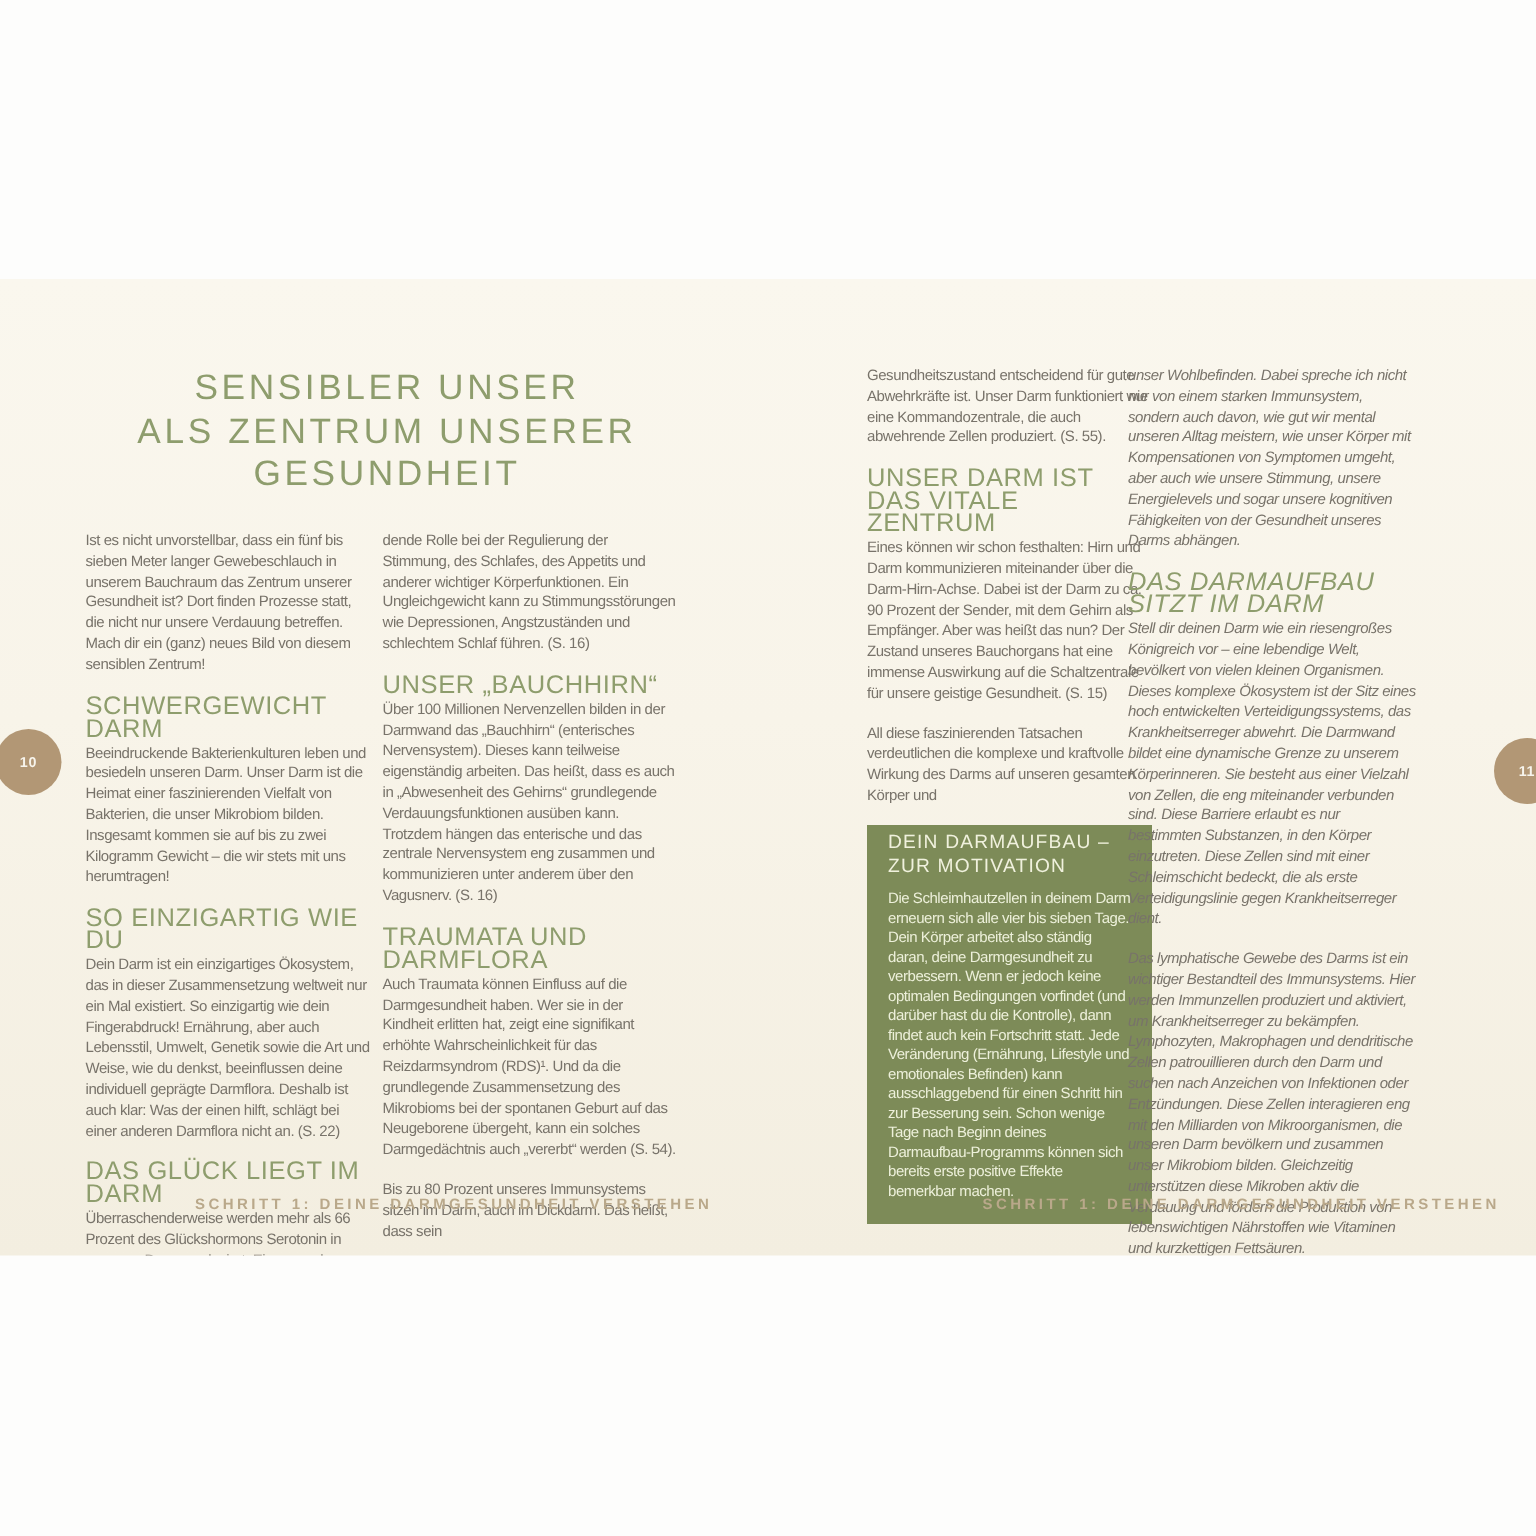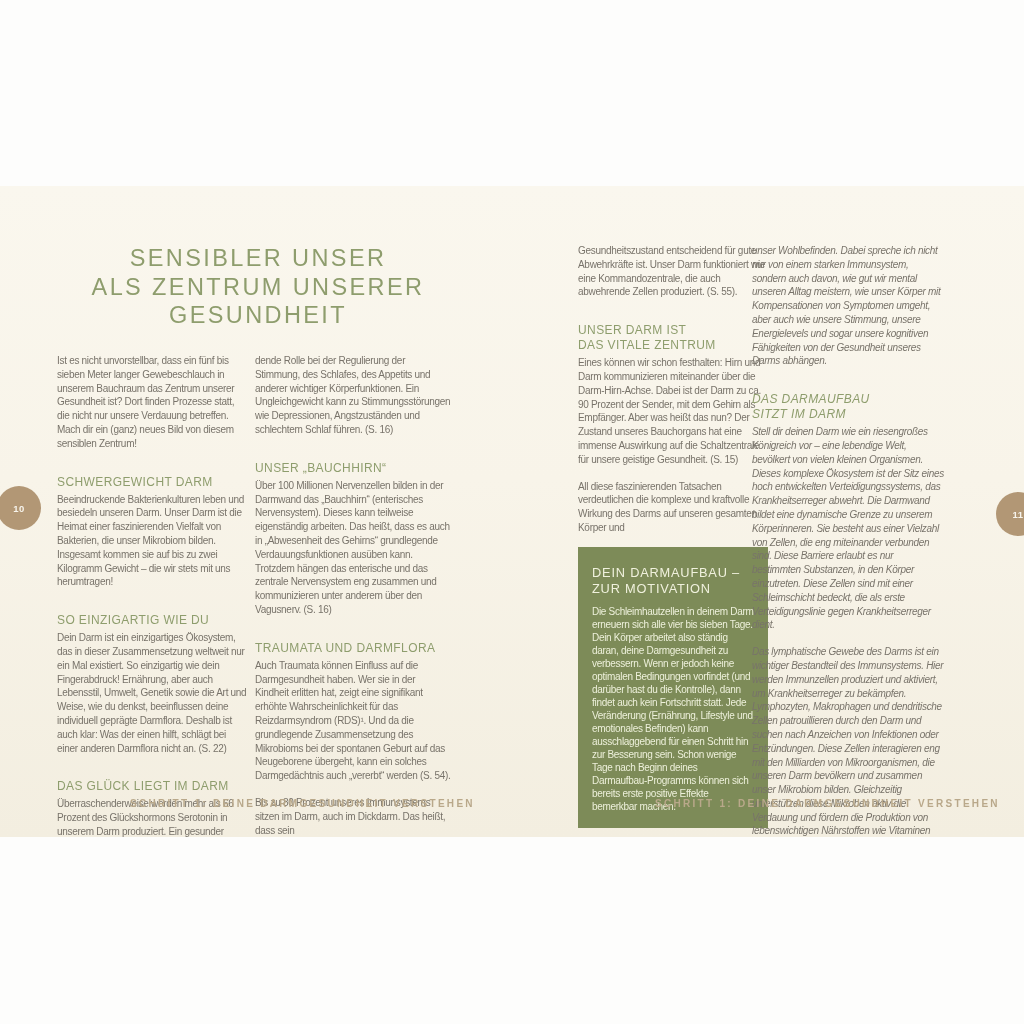--- a/index.html
+++ b/index.html
@@ -43,30 +43,30 @@
     text-align:left;
   }
   .col p{margin:0;}
   .col p + p{margin-top:13px;}
   .col-l1{left:57px;top:168px;}
   .col-l2{left:255px;top:168px;width:196px;}
   .col-r1{left:578px;top:58px;}
   .col-r2{left:752px;top:58px;font-style:italic;}
 
   .sec-h{
-    margin:24px 0 3px 0;
-    color:#8e9d6d;font-size:12px;line-height:15px;
+    margin:12px 0 3px 0;
+    color:#8e9d6d;font-size:17px;line-height:15px;
     font-weight:400;letter-spacing:.4px;
   }
 
   
   .callout{
     margin-top:12px;width:190px;box-sizing:border-box;
     background:#7d8b58;color:#eef0dc;
-    padding:18px 14px 15px 14px;
+    padding:3px 14px 15px 14px;
   }
   .callout-h{
     margin:0 0 8px 0;color:#f0f1dd;
     font-size:12.8px;line-height:16px;letter-spacing:.8px;font-weight:400;
   }
   .callout-body{
     margin:0;font-size:10px;line-height:13px;letter-spacing:-0.3px;color:#edf0da;
   }
 
   

